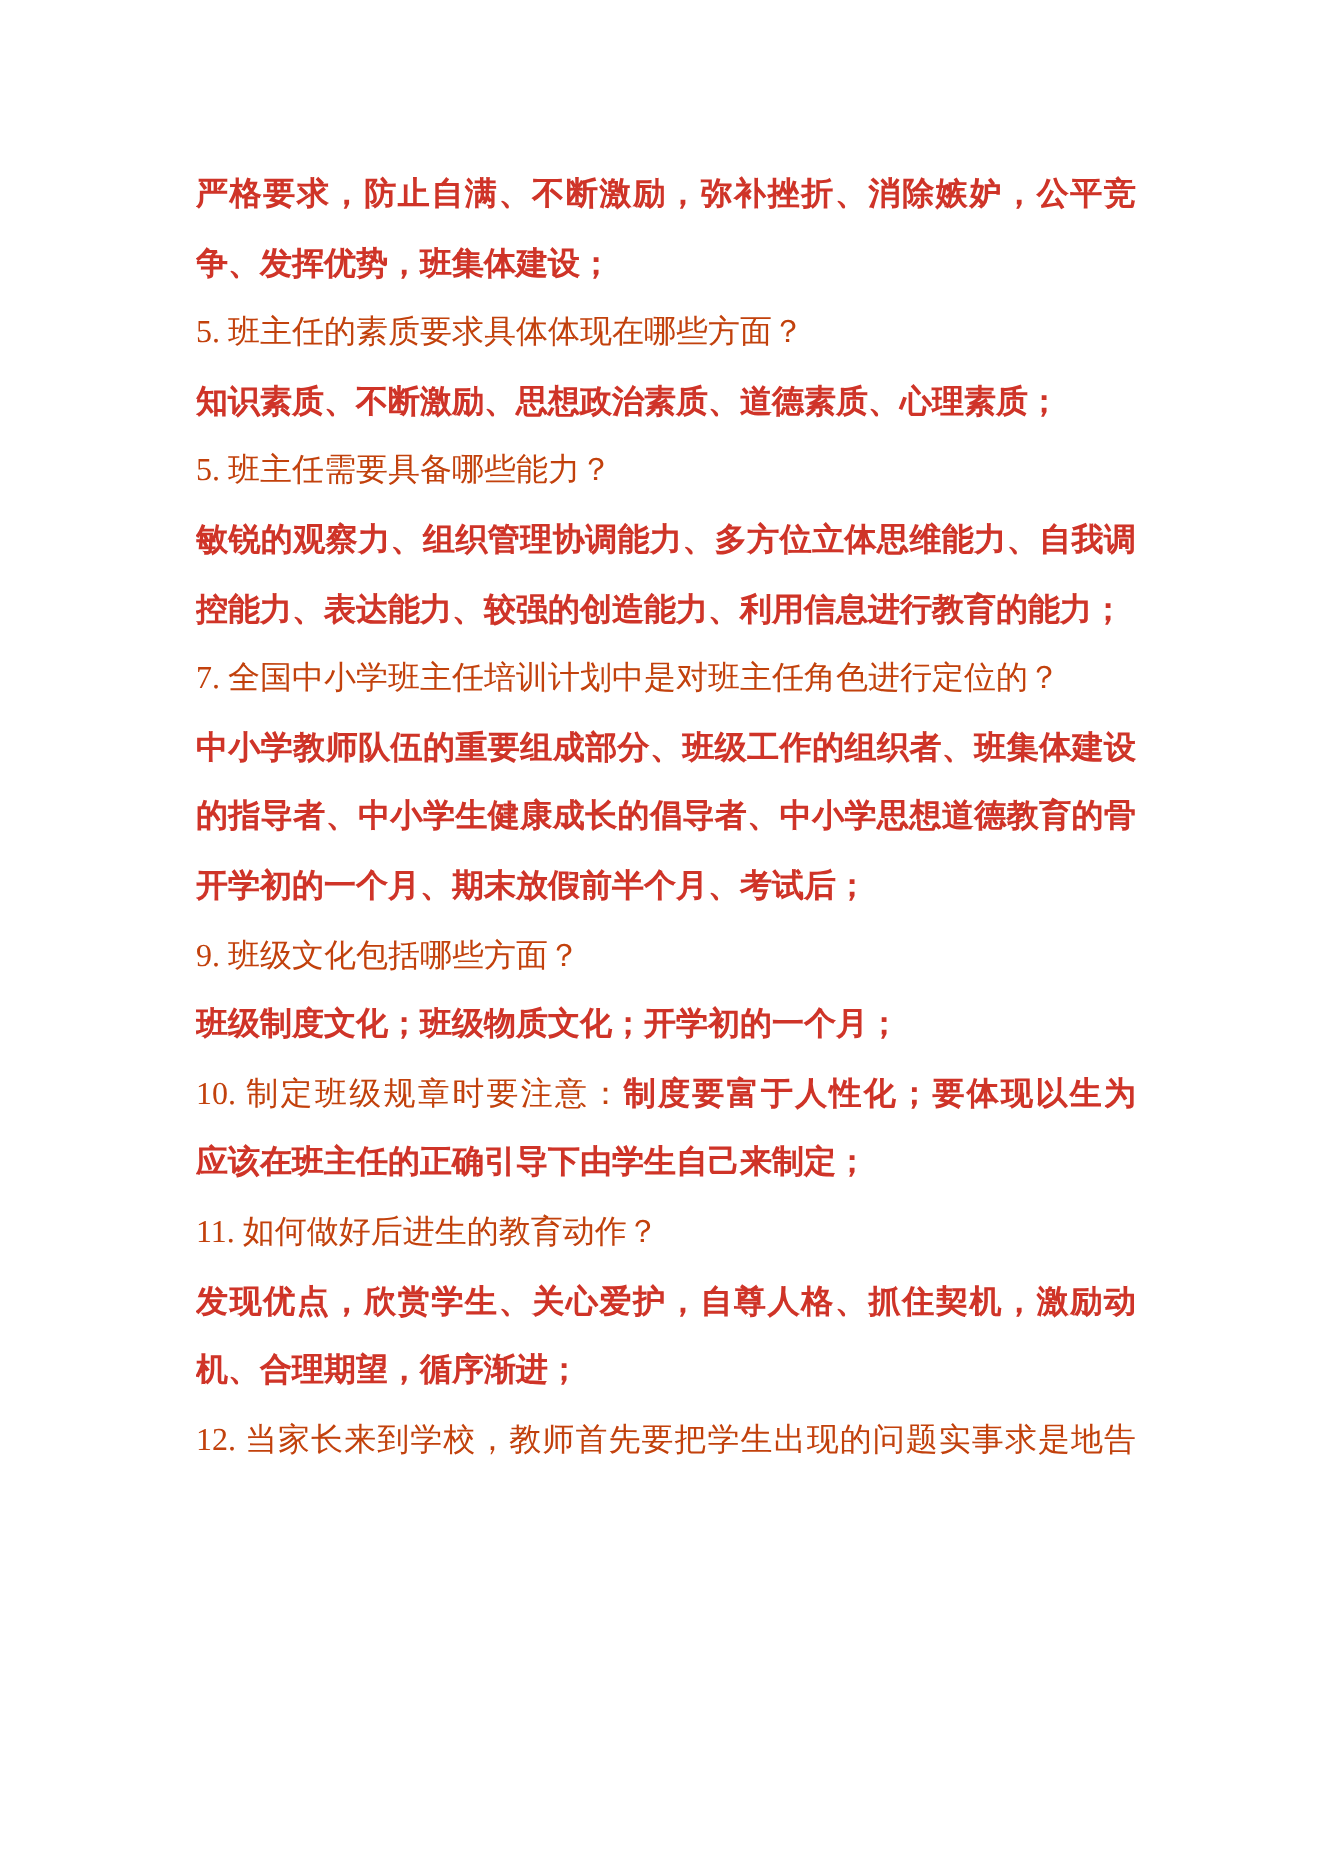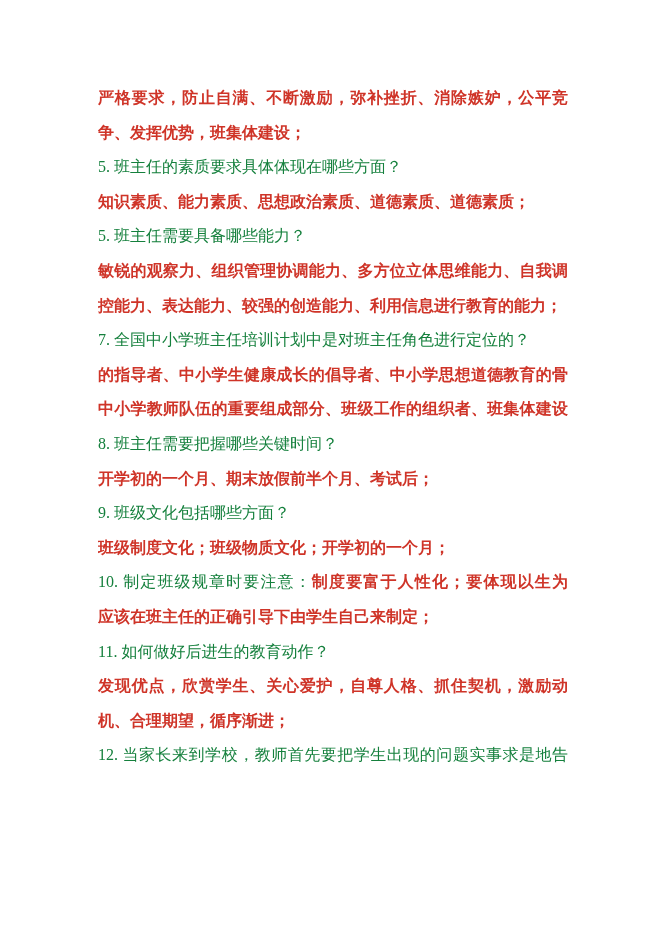--- a/index.html
+++ b/index.html
@@ -31,45 +31,44 @@
   }
   .line {
     margin: 0;
     padding: 0;
     height: 34.6px;
     line-height: 34.6px;
     font-size: 16px;
     letter-spacing: 0;
     overflow: hidden;
   }
-  .q { color: #15803d; font-weight: 400; }
+  .q { color: #c2410c; font-weight: 400; }
   .a { color: #cf3428; font-weight: 700; }
   .full {
     text-align: justify;
     text-align-last: justify;
     text-justify: inter-character;
   }
 </style>
 </head>
 <body>
 
 <div class="doc-page">
   <div class="doc-body">
 
     <p class="line a full">严格要求，防止自满、不断激励，弥补挫折、消除嫉妒，公平竞</p>
     <p class="line a">争、发挥优势，班集体建设；</p>
     <p class="line q">5. 班主任的素质要求具体体现在哪些方面？</p>
-    <p class="line a">知识素质、能力素质、思想政治素质、道德素质、道德素质；</p>
+    <p class="line a">知识素质、不断激励、思想政治素质、道德素质、心理素质；</p>
     <p class="line q">5. 班主任需要具备哪些能力？</p>
     <p class="line a full">敏锐的观察力、组织管理协调能力、多方位立体思维能力、自我调</p>
     <p class="line a">控能力、表达能力、较强的创造能力、利用信息进行教育的能力；</p>
     <p class="line q">7. 全国中小学班主任培训计划中是对班主任角色进行定位的？</p>
+    <p class="line a full">中小学教师队伍的重要组成部分、班级工作的组织者、班集体建设</p>
     <p class="line a full">的指导者、中小学生健康成长的倡导者、中小学思想道德教育的骨</p>
-    <p class="line a full">中小学教师队伍的重要组成部分、班级工作的组织者、班集体建设</p>
-    <p class="line q">8. 班主任需要把握哪些关键时间？</p>
     <p class="line a">开学初的一个月、期末放假前半个月、考试后；</p>
     <p class="line q">9. 班级文化包括哪些方面？</p>
     <p class="line a">班级制度文化；班级物质文化；开学初的一个月；</p>
     <p class="line full"><span class="q">10. 制定班级规章时要注意：</span><span class="a">制度要富于人性化；要体现以生为本；</span></p>
     <p class="line a">应该在班主任的正确引导下由学生自己来制定；</p>
     <p class="line q">11. 如何做好后进生的教育动作？</p>
     <p class="line a full">发现优点，欣赏学生、关心爱护，自尊人格、抓住契机，激励动</p>
     <p class="line a">机、合理期望，循序渐进；</p>
     <p class="line q full">12. 当家长来到学校，教师首先要把学生出现的问题实事求是地告诉</p>
 

